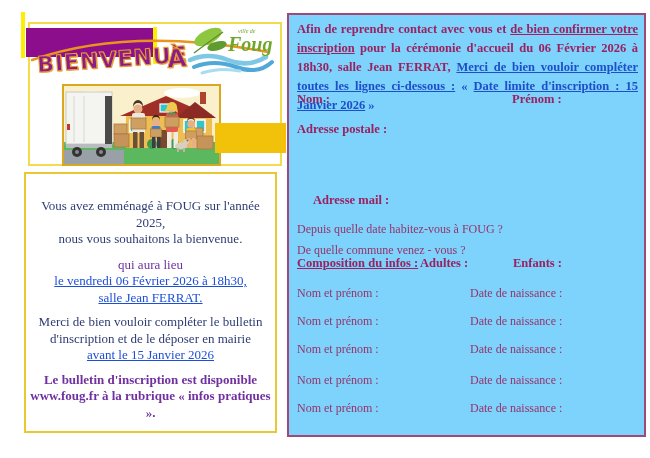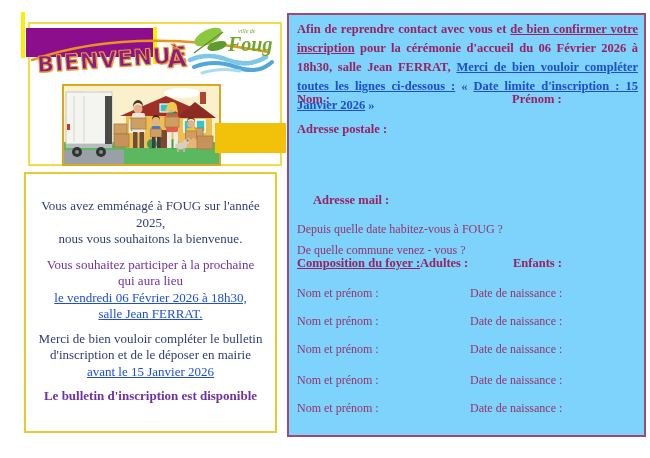--- a/index.html
+++ b/index.html
@@ -176,48 +176,48 @@
     </g>
   </svg>
 </div>
 
 <div class="abs" id="gold-bar"></div>
 
 <div class="abs" id="welcome-box">
   <div class="wl navy">Vous avez emménagé à FOUG sur l'année 2025,</div>
   <div class="wl navy">nous vous souhaitons la bienvenue.</div>
   <div class="gap9"></div>
-  <div class="wl purple">Vous souhaitez participer à la prochaine</div>
   <div class="wl purple">qui aura lieu</div>
   <div class="wl blue-bu">le vendredi 06 Février 2026 à 18h30,</div>
   <div class="wl blue-bu">salle Jean FERRAT.</div>
   <div class="gap8"></div>
   <div class="wl navy">Merci de bien vouloir compléter le bulletin</div>
   <div class="wl navy">d'inscription et de le déposer en mairie</div>
   <div class="wl blue-bu">avant le 15 Janvier  2026</div>
   <div class="gap8"></div>
   <div class="wl purple-b">Le bulletin d'inscription est disponible</div>
+  <div class="wl purple-b">www.foug.fr à la rubrique « infos pratiques ».</div>
 </div>
 
 <div class="abs" id="form-panel">
   <div id="form-inner">
 
     <p id="form-intro"><span>Afin de reprendre contact avec vous et </span><span class="maroon-u">de bien confirmer votre inscription</span><span> pour la cérémonie d'accueil du 06 Février 2026 à 18h30, salle Jean FERRAT, </span><span class="blue-u">Merci de bien vouloir compléter toutes les lignes ci-dessous :</span><span class="blue-n"> « </span><span class="blue-u">Date limite d'inscription : 15 Janvier 2026</span><span class="blue-n"> »</span></p>
 
     <div class="flabel" style="left:8px; top:77px;">Nom :</div>
     <div class="flabel" style="left:223px; top:77px;">Prénom :</div>
 
     <div class="flabel" style="left:8px; top:107px;">Adresse postale :</div>
 
     <div class="flabel" style="left:8px; top:178px;margin-left:16px;">Adresse mail :</div>
 
     <div class="fsmall" style="left:8px; top:200px;">Depuis quelle date habitez-vous à FOUG ?</div>
     <div class="fsmall" style="left:8px; top:221px;">De quelle commune venez - vous ?</div>
 
-    <div class="flabel ul" style="left:8px; top:241px;">Composition du foyer :</div>
+    <div class="flabel ul" style="left:8px; top:241px;">Composition du infos :</div>
     <div class="flabel" style="left:131px; top:241px;">Adultes :</div>
     <div class="flabel" style="left:224px; top:241px;">Enfants :</div>
 
     <div class="fsmall" style="left:8px; top:264px;">Nom et prénom :</div>
     <div class="fsmall" style="left:181px; top:264px;">Date de naissance :</div>
 
     <div class="fsmall" style="left:8px; top:292px;">Nom et prénom :</div>
     <div class="fsmall" style="left:181px; top:292px;">Date de naissance :</div>
 
     <div class="fsmall" style="left:8px; top:320px;">Nom et prénom :</div>

